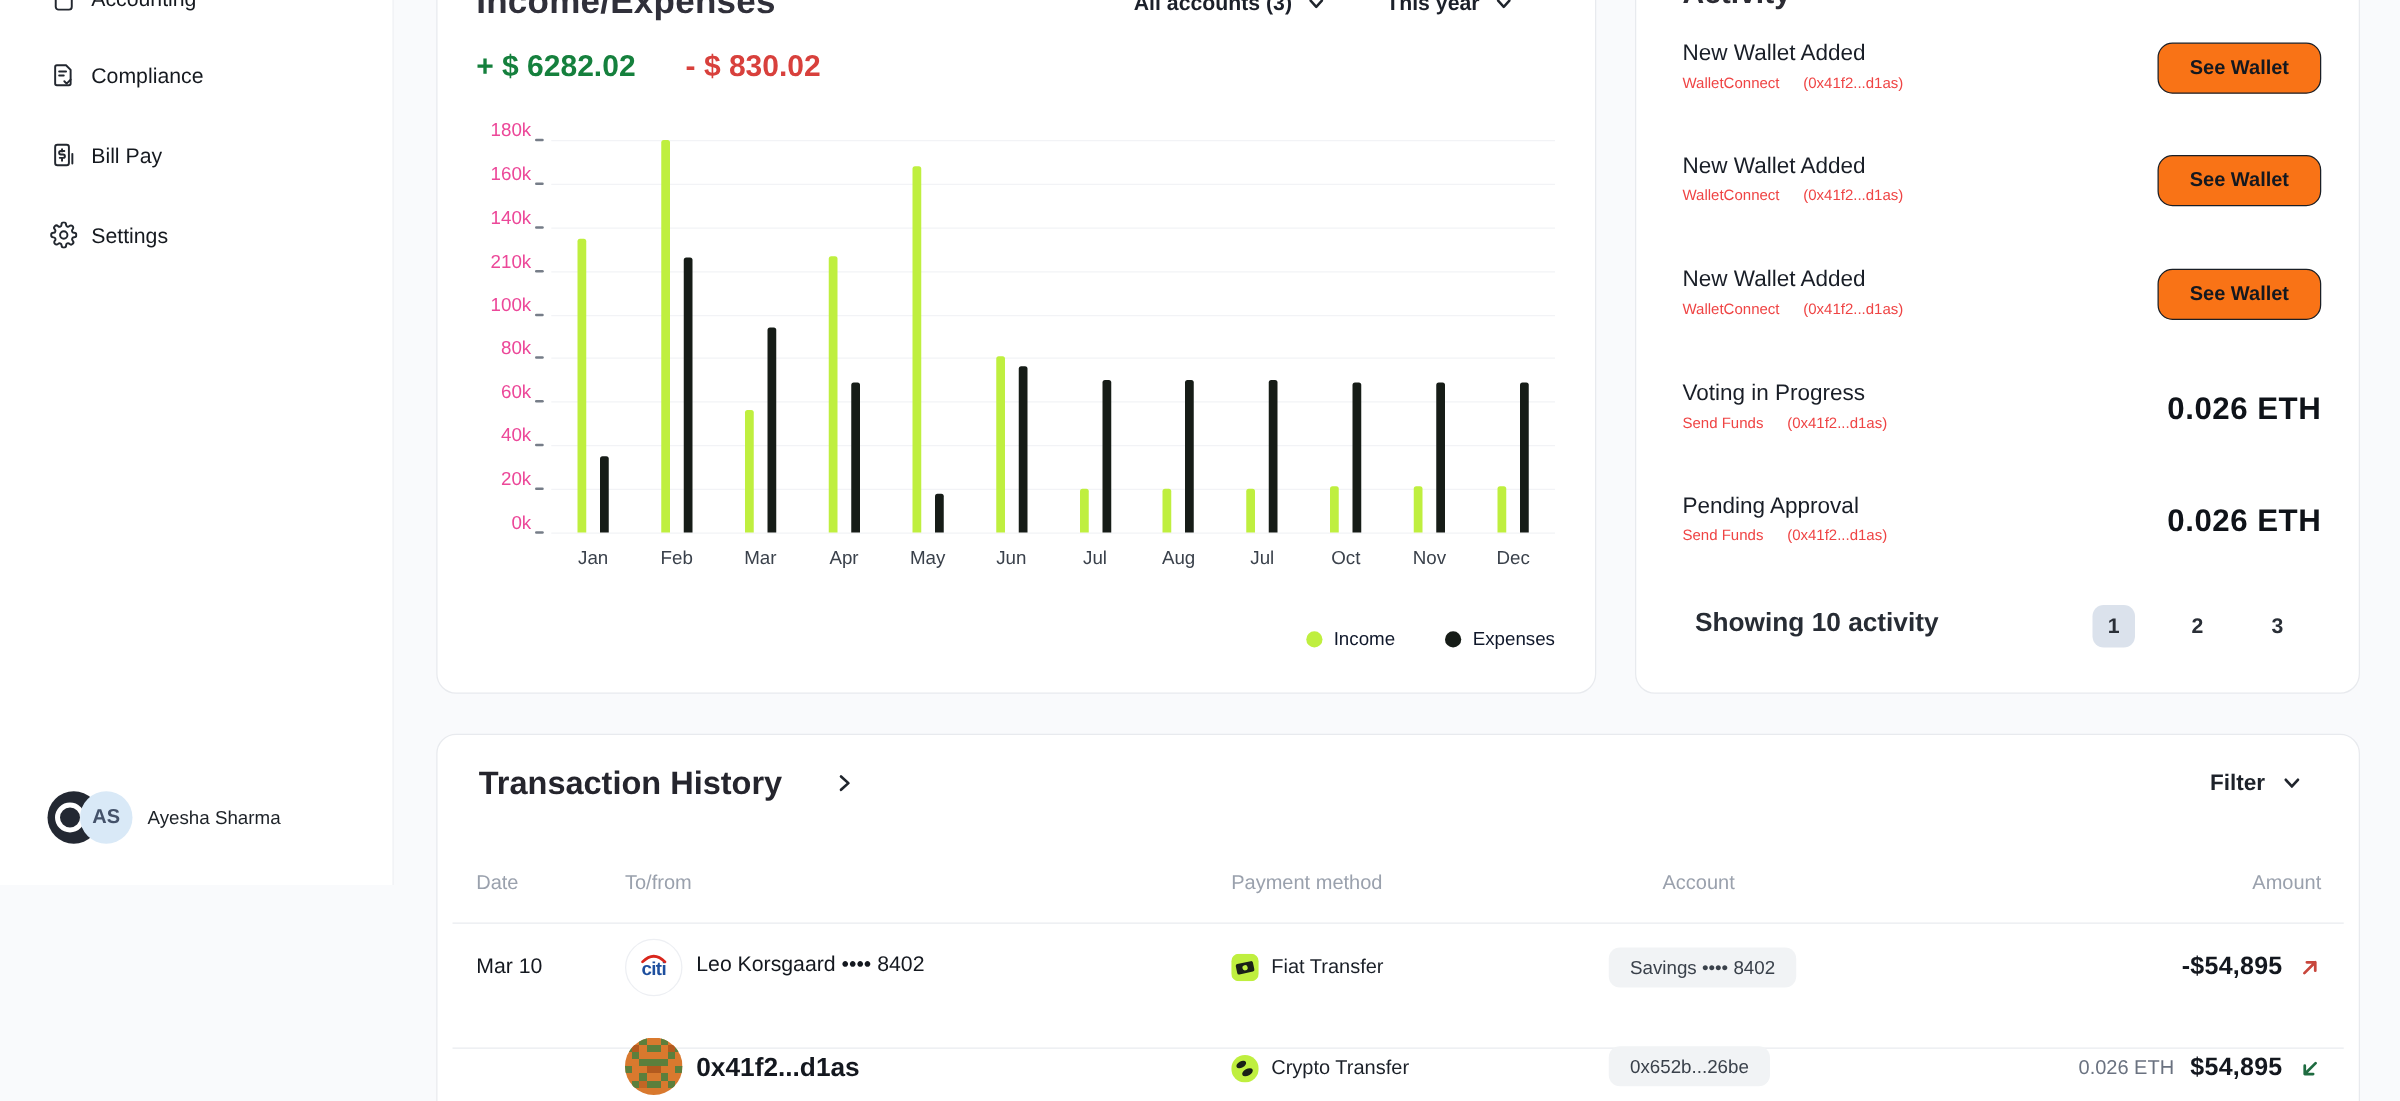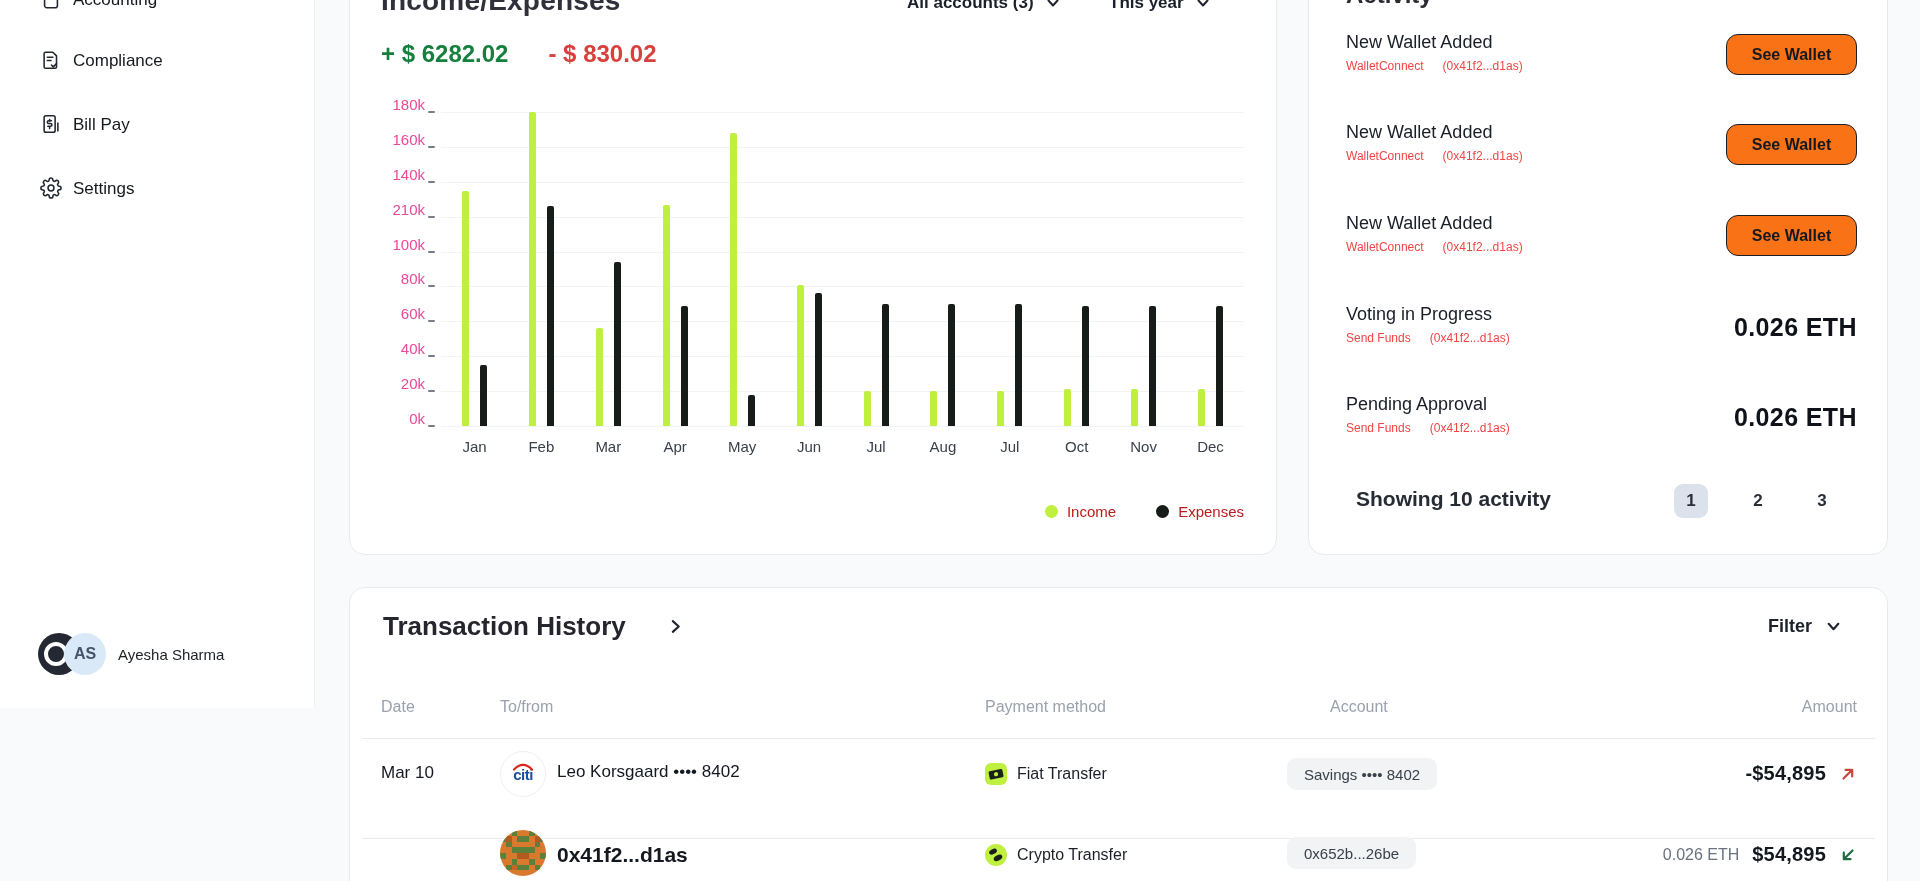--- a/index.html
+++ b/index.html
@@ -29,21 +29,21 @@
   #ie-income{color:#15803d;} #ie-expense{color:#d8403c;}
   .dropdown{position:absolute;top:16px;display:flex;align-items:center;gap:12px;font-size:17px;font-weight:700;color:#1b202a;cursor:pointer;}
   #dd-accounts{left:557px;} #dd-period{left:759px;}
   .chev{stroke:#20252d;fill:none;stroke-width:2;stroke-linecap:round;stroke-linejoin:round;}
   #plot{position:absolute;left:91px;top:135px;width:803px;height:314px;}
   .gridline{position:absolute;left:0;width:803px;height:1px;background:#f2f3f6;}
   .ytick{position:absolute;left:-64px;width:48px;text-align:right;font-size:15px;color:#ec4899;height:20px;line-height:20px;}
   .ydash{position:absolute;left:-13px;width:7px;height:2px;background:#767d88;border-radius:1px;}
   .xtick{position:absolute;top:326px;width:50px;text-align:center;font-size:15px;color:#3a414b;}
   .bar{position:absolute;bottom:0;width:7px;border-radius:2px 2px 0 0;}
-  #legend{position:absolute;right:32px;top:526px;display:flex;gap:40px;align-items:center;font-size:15px;color:#b91c1c;}
+  #legend{position:absolute;right:32px;top:526px;display:flex;gap:40px;align-items:center;font-size:15px;color:#0f172a;}
   .lg-item{display:flex;align-items:center;gap:9px;}
   .dot{width:13px;height:13px;border-radius:50%;}
 
   
   #act-title{position:absolute;left:37px;top:4px;font-size:24px;font-weight:600;color:#2b2b33;}
   .act-item{position:absolute;left:37px;width:511px;}
   .act-t{font-size:18px;font-weight:500;color:#191e27;height:20px;}
   .act-s{margin-top:7px;font-size:12px;color:#ef4444;display:flex;gap:19px;}
   .see-wallet{position:absolute;right:0;top:2px;width:131px;height:41px;border:1.5px solid #1a1f26;border-radius:12px;background:#f97316;
     font-family:"Liberation Sans",sans-serif;font-size:16px;font-weight:700;color:#14181f;display:flex;align-items:center;justify-content:center;cursor:pointer;}

